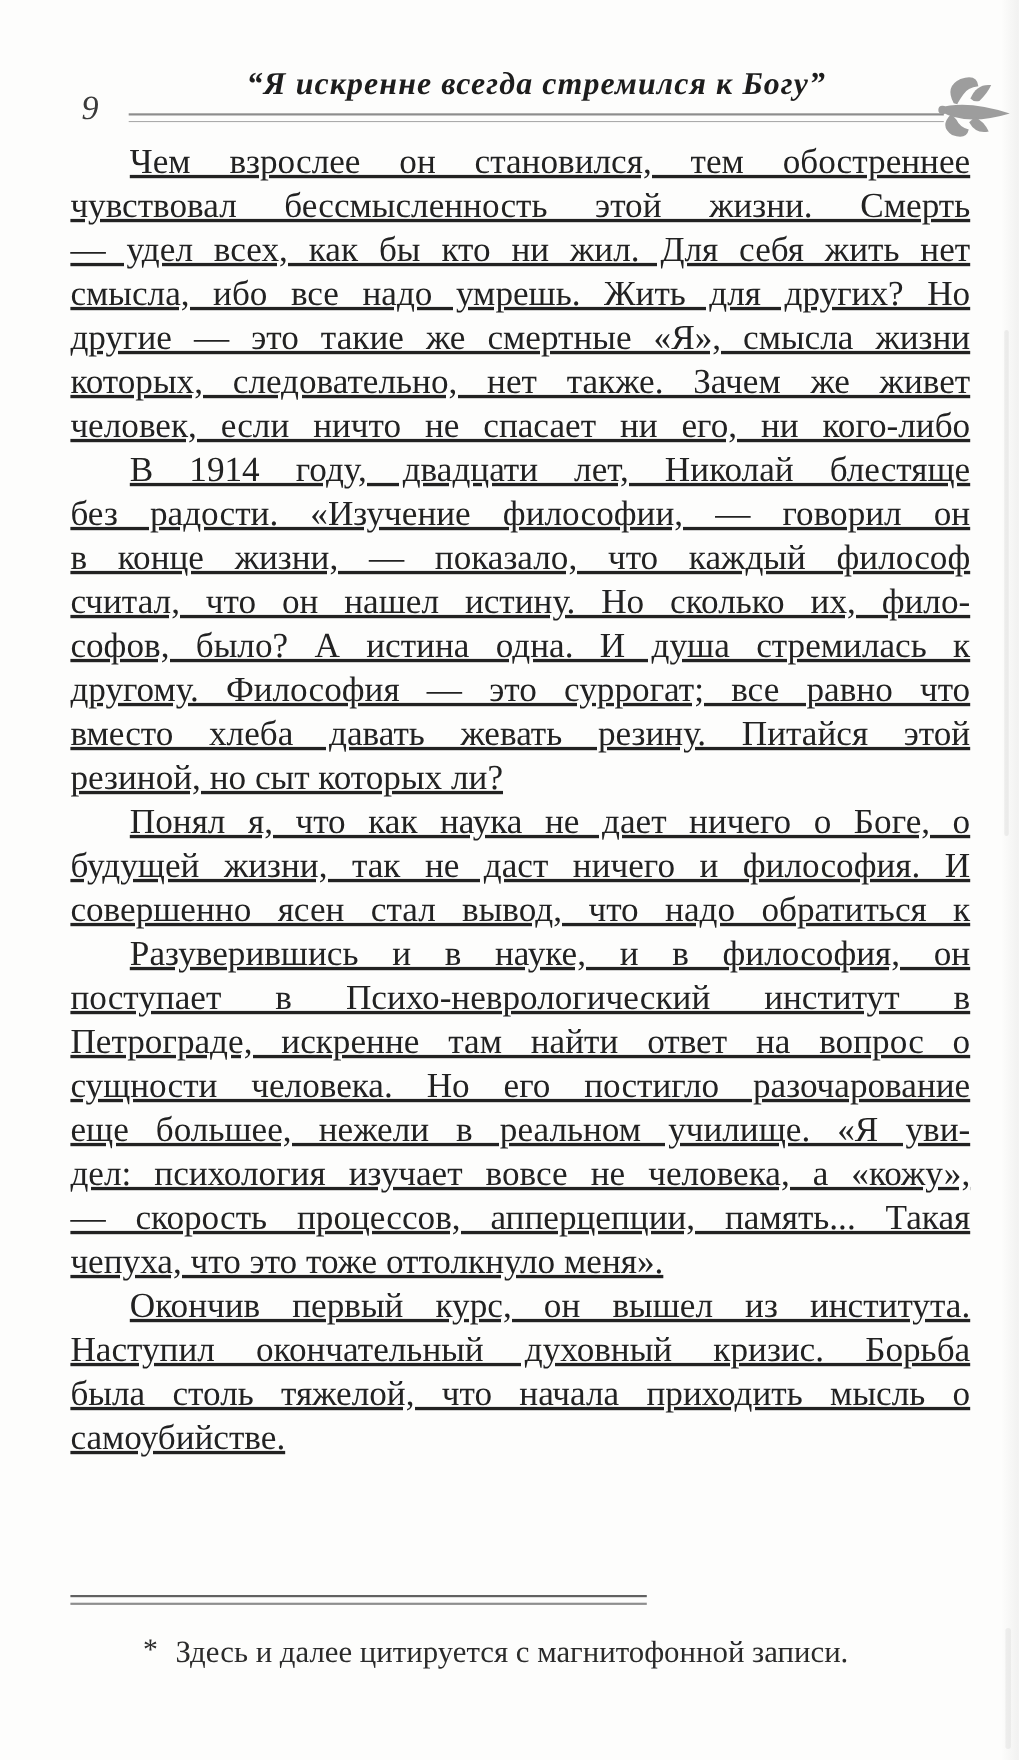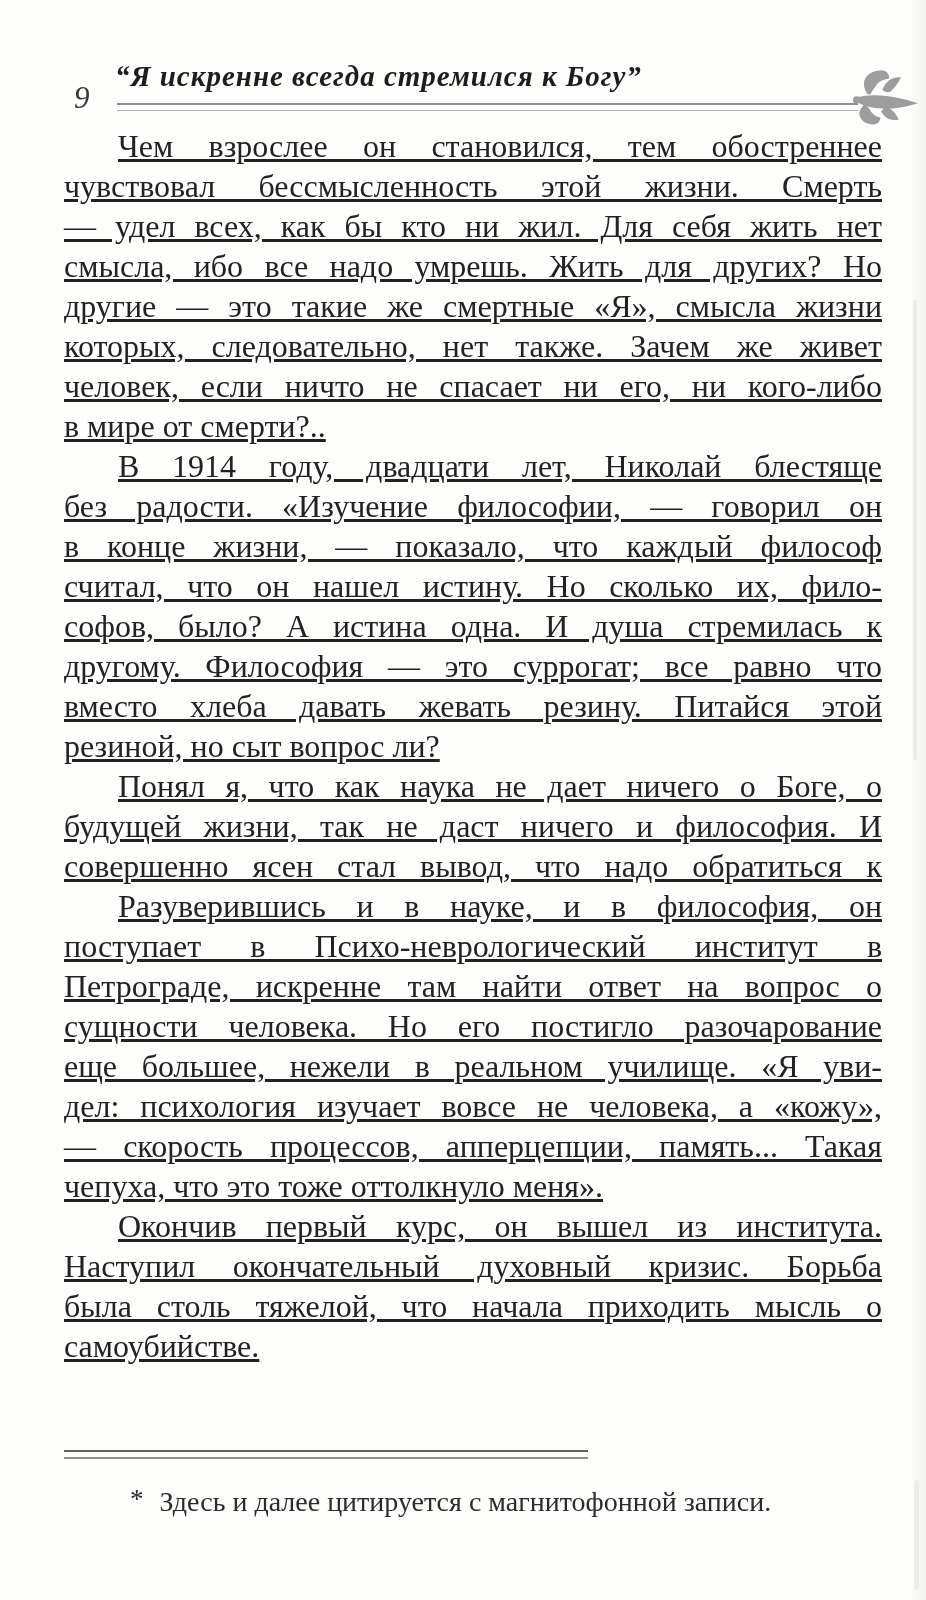--- a/index.html
+++ b/index.html
@@ -16,21 +16,21 @@
     color:#242424;
   }
 
   
   .page-number {
     position:absolute; left:74px; top:80px;
     font-style:italic; font-size:31px; color:#3a3a3a;
   }
   .running-title {
     position:absolute; left:115px; top:60px; width:745px;
-    text-align:left;
+    text-align:center;
     font-weight:bold; font-style:italic;
     font-size:29px; letter-spacing:1px; color:#1d1d1d;
     white-space:nowrap;
   }
   .header-rule {
     position:absolute; left:117px; top:103px; width:741px; height:5px;
     border-top:2px solid #8d8d8d;
     border-bottom:1px solid #ababab;
   }
   .ornament {
@@ -109,32 +109,31 @@
   <main class="body-text">
 
     <p class="para">
       <span class="bline indent">Чем взрослее он становился, тем обостреннее</span>
       <span class="bline">чувствовал бессмысленность этой жизни. Смерть</span>
       <span class="bline">— удел всех, как бы кто ни жил. Для себя жить нет</span>
       <span class="bline">смысла, ибо все надо умрешь. Жить для других? Но</span>
       <span class="bline">другие — это такие же смертные «Я», смысла жизни</span>
       <span class="bline">которых, следовательно, нет также. Зачем же живет</span>
       <span class="bline">человек, если ничто не спасает ни его, ни кого-либо</span>
-      <span class="bline endline">в мире от смерти?..</span>
     </p>
 
     <p class="para">
       <span class="bline indent">В 1914 году, двадцати лет, Николай блестяще</span>
       <span class="bline">без радости. «Изучение философии, — говорил он</span>
       <span class="bline">в конце жизни, — показало, что каждый философ</span>
       <span class="bline">считал, что он нашел истину. Но сколько их, фило-</span>
       <span class="bline">софов, было? А истина одна. И душа стремилась к</span>
       <span class="bline">другому. Философия — это суррогат; все равно что</span>
       <span class="bline">вместо хлеба давать жевать резину. Питайся этой</span>
-      <span class="bline endline">резиной, но сыт вопрос ли?</span>
+      <span class="bline endline">резиной, но сыт которых ли?</span>
     </p>
 
     <p class="para">
       <span class="bline indent">Понял я, что как наука не дает ничего о Боге, о</span>
       <span class="bline">будущей жизни, так не даст ничего и философия. И</span>
       <span class="bline">совершенно ясен стал вывод, что надо обратиться к</span>
     </p>
 
     <p class="para">
       <span class="bline indent">Разуверившись и в науке, и в философия, он</span>

